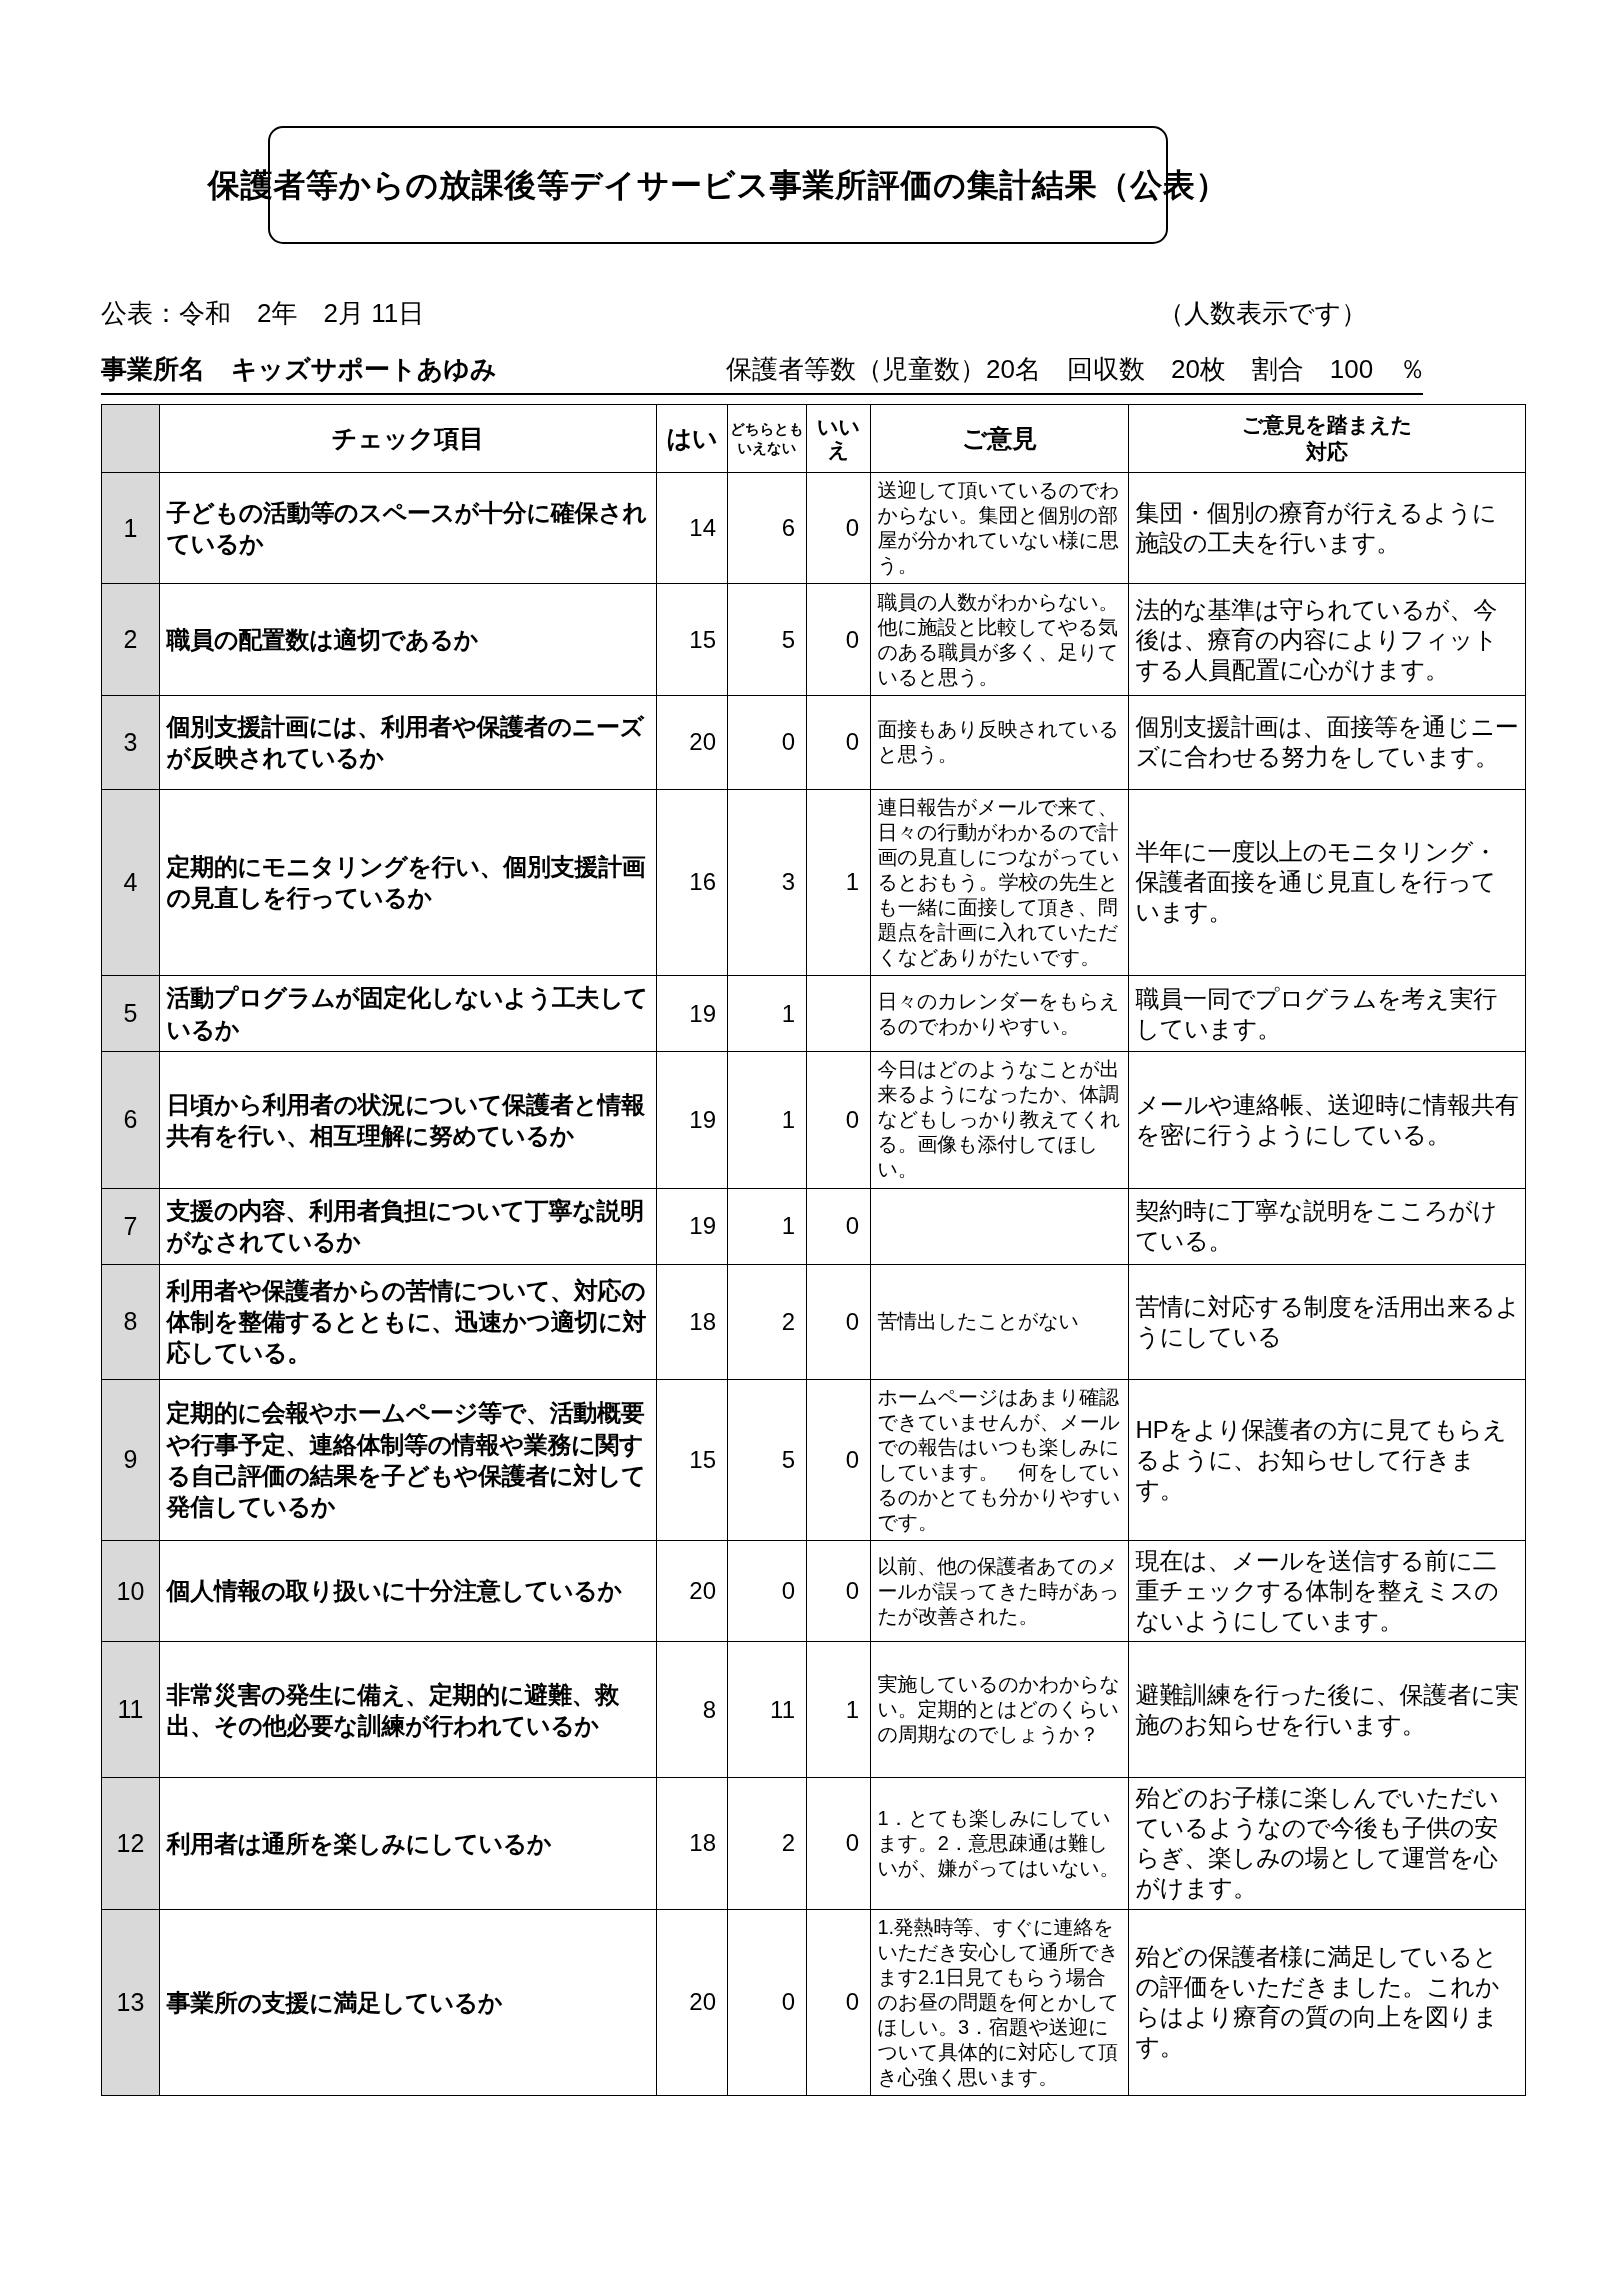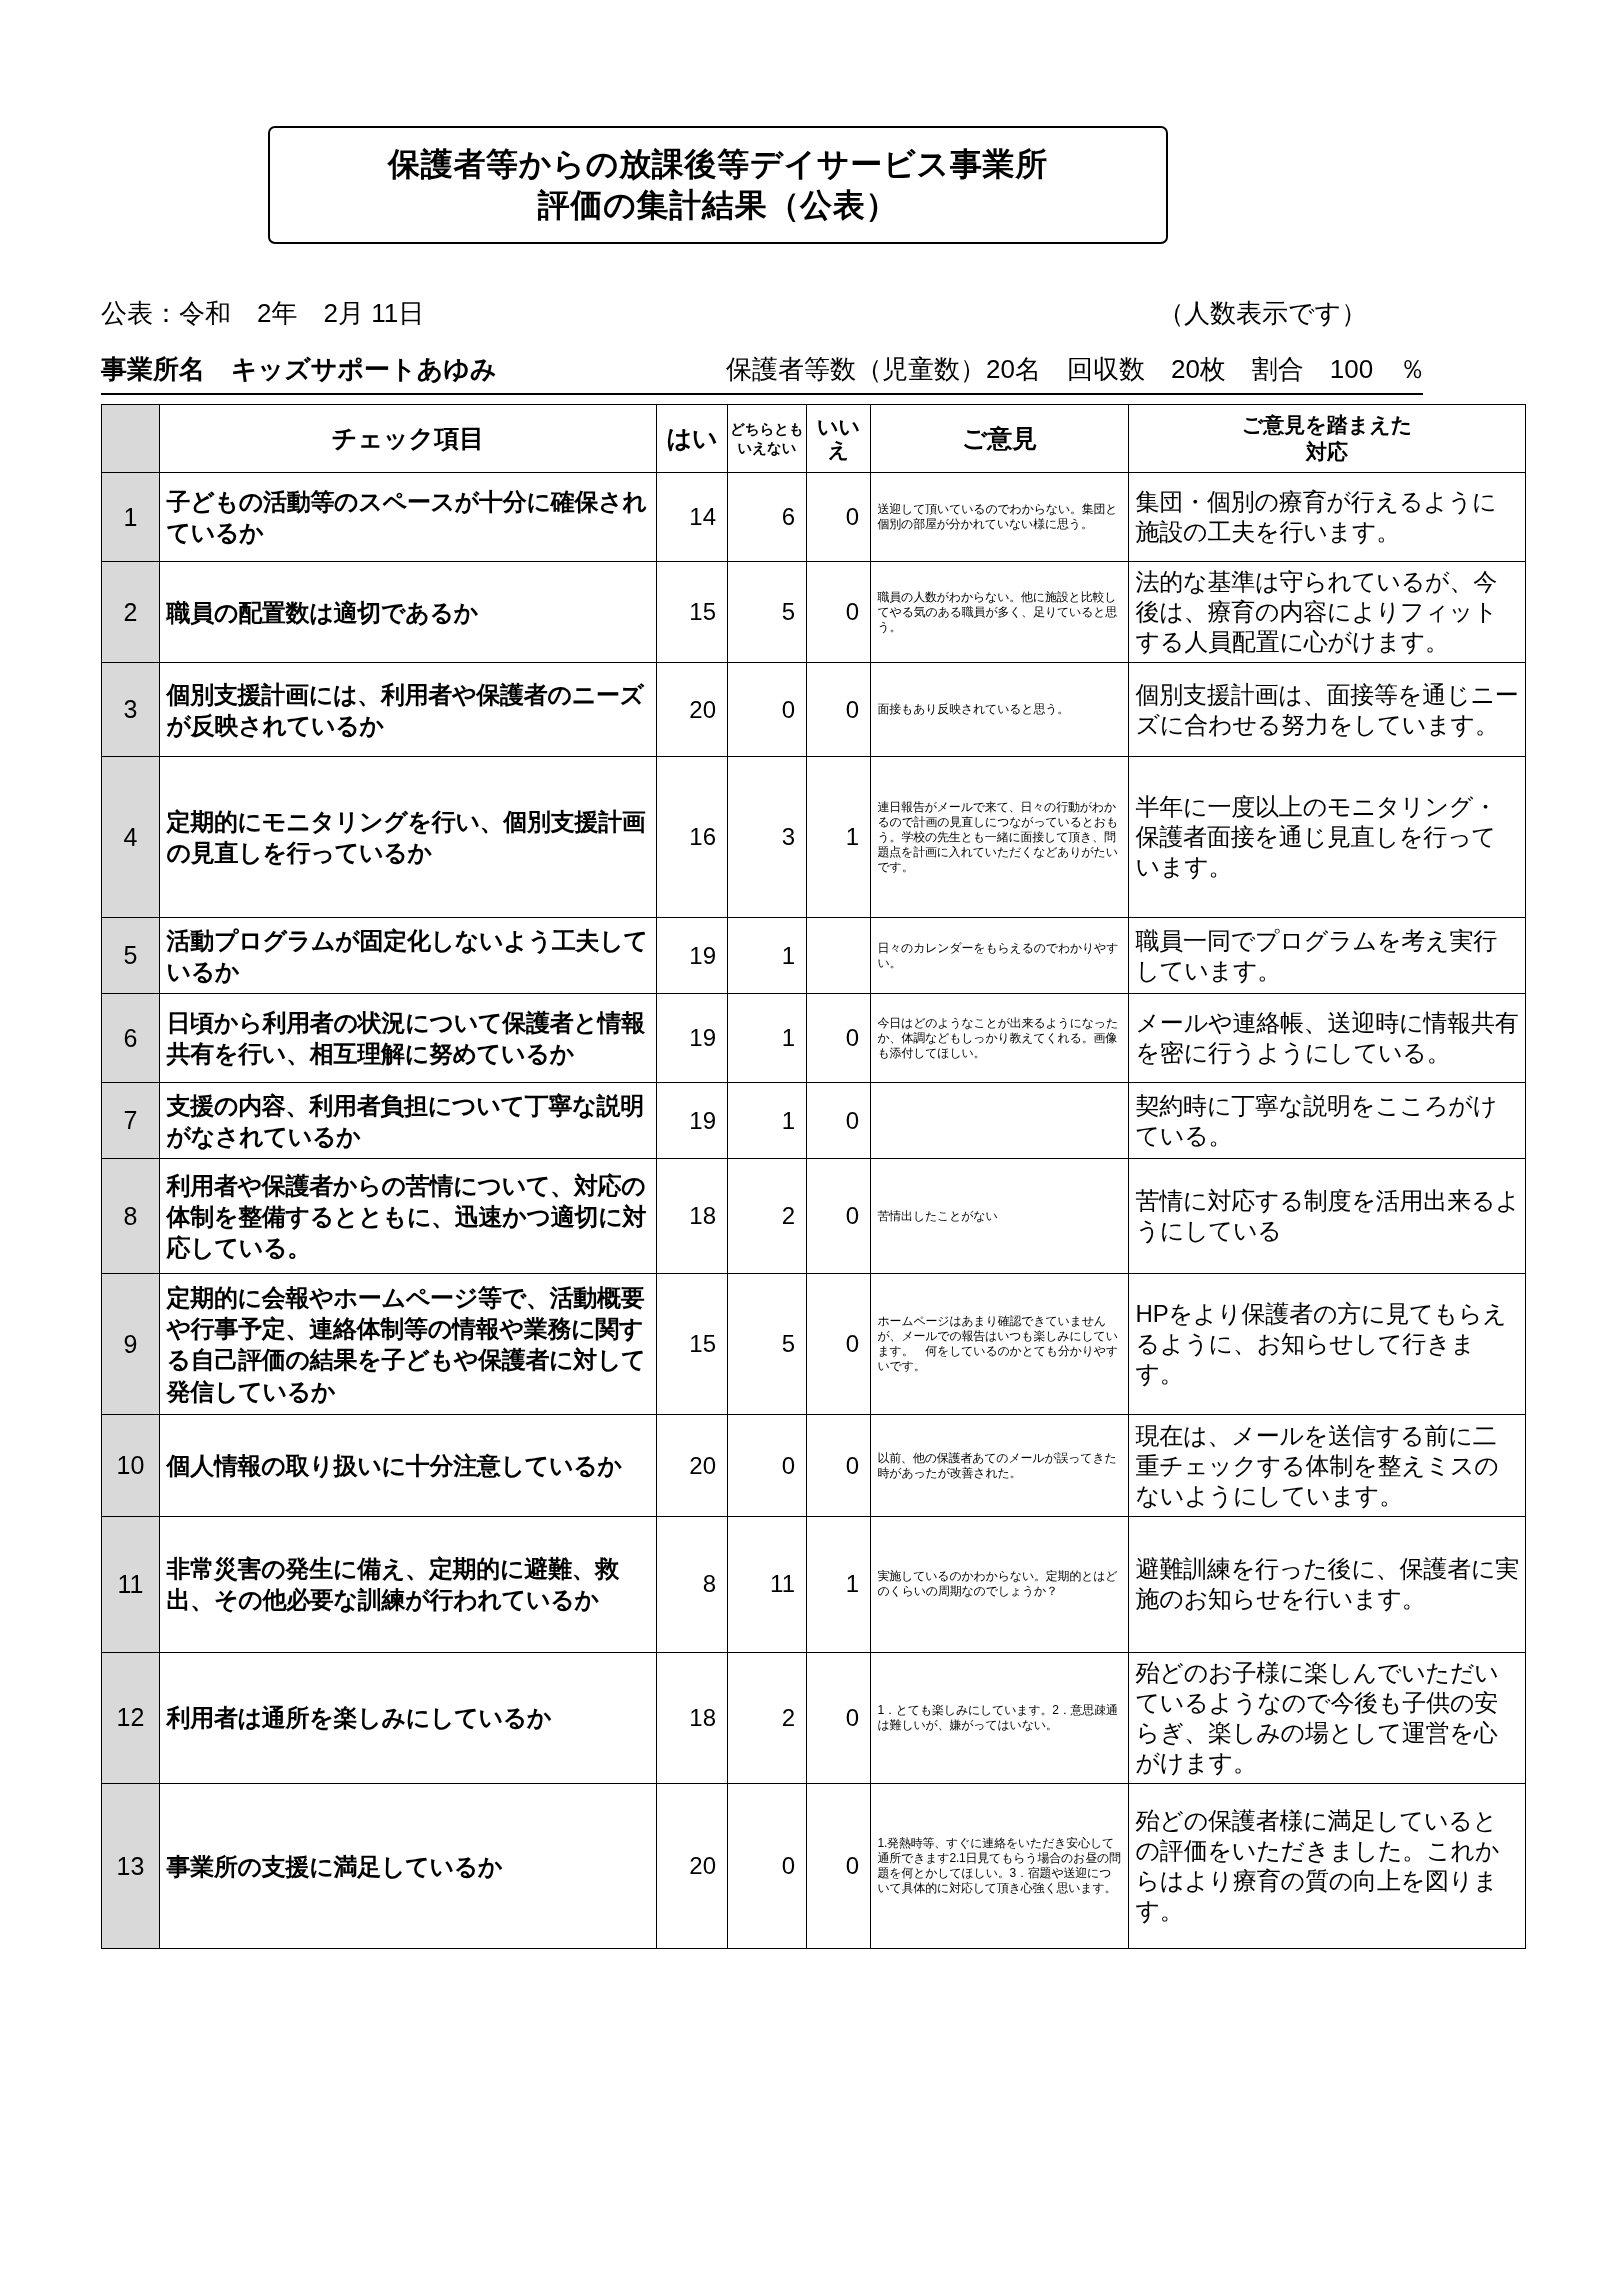--- a/index.html
+++ b/index.html
@@ -8,22 +8,22 @@
     background:#ffffff;
     font-family:"Liberation Sans","DejaVu Sans",sans-serif;
     color:#000;
     -webkit-font-smoothing:antialiased;
   }
   .page{position:relative;width:1623px;height:2295px;box-sizing:border-box;}
 
   
   .title-box{
     position:absolute;left:268px;top:126px;width:900px;height:118px;
-    border:2.6px solid #000;border-radius:7px;
-    display:flex;flex-direction:column;align-items:center;justify-content:center;
+    border:2.6px solid #000;border-radius:15px;
+    display:flex;flex-direction:row;align-items:center;justify-content:center;
     box-sizing:border-box;
   }
   .title-line{
     font-size:32px;font-weight:bold;letter-spacing:0.7px;line-height:1.28;
     white-space:nowrap;
   }
 
   
   .meta-row{position:absolute;font-size:26px;white-space:nowrap;}
   .meta-pub{left:101px;top:296px;}
@@ -74,21 +74,21 @@
   .cell-item{
     padding:3.9px 5.2px 3.9px 6.5px;
     line-height:1.3;font-size:24px;font-weight:bold;letter-spacing:-0.3px;
   }
   .cell-num{text-align:right;padding-right:11px;font-size:24px;}
   .cell-op,.cell-resp{
     padding:5.2px 5.2px 5.2px 6.5px;
     line-height:1.25;font-size:18.3px;letter-spacing:-0.2px;
     vertical-align:middle;
   }
-  .cell-op{font-size:12px;}
+  .cell-op{font-size:20px;}
   .cell-resp{font-size:24px;}
 </style>
 </head>
 <body>
 
 <div class="page">
 
   <div class="title-box">
     <div class="title-line">保護者等からの放課後等デイサービス事業所</div>
     <div class="title-line">評価の集計結果（公表）</div>

